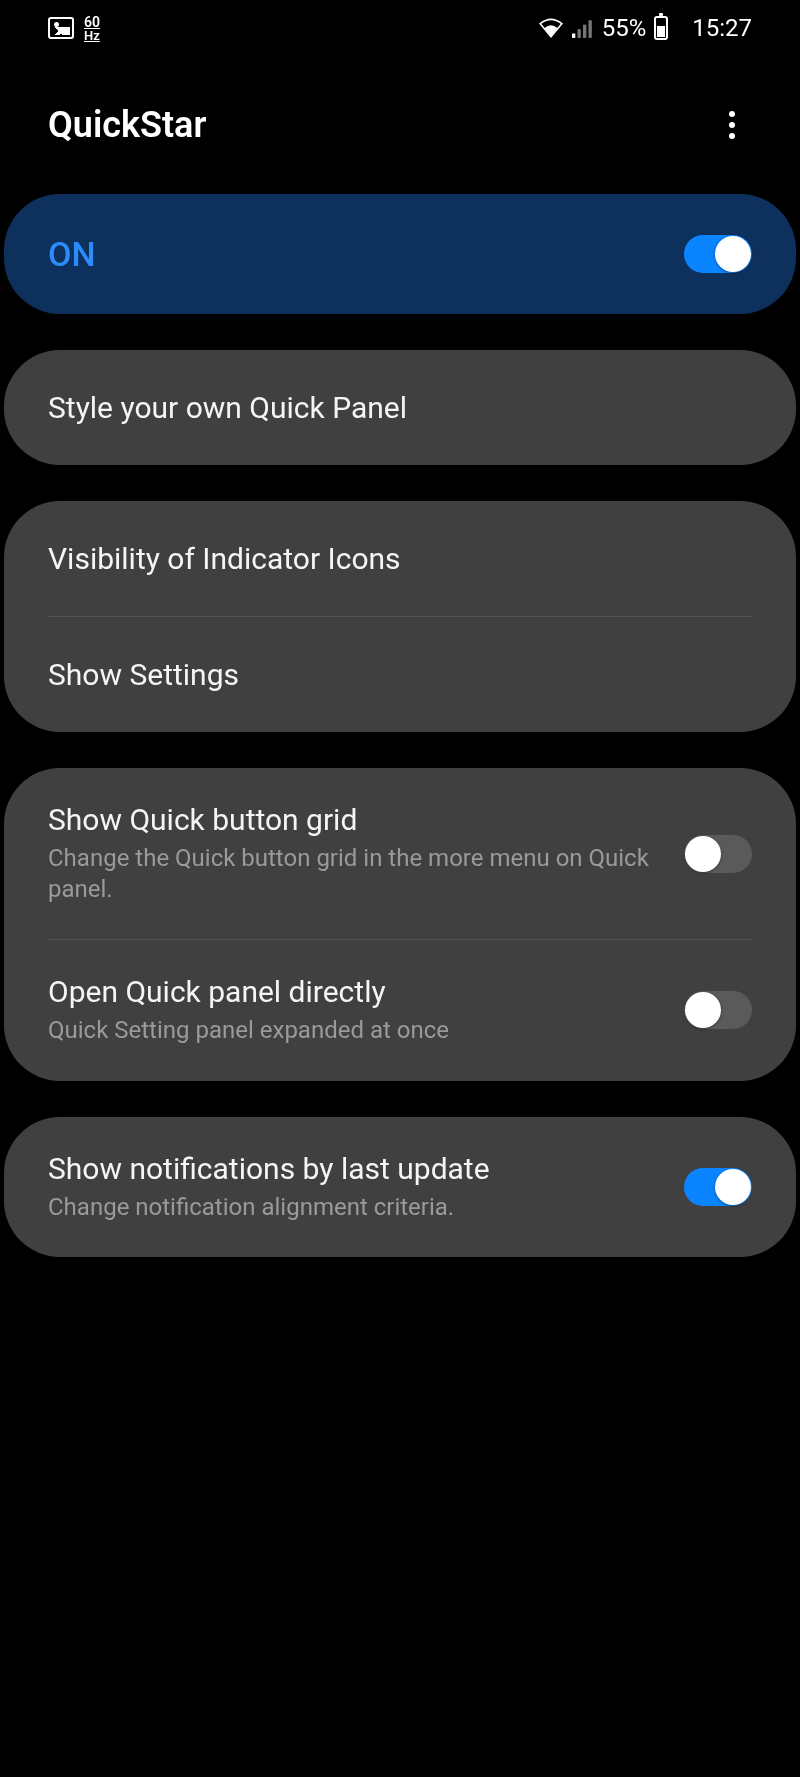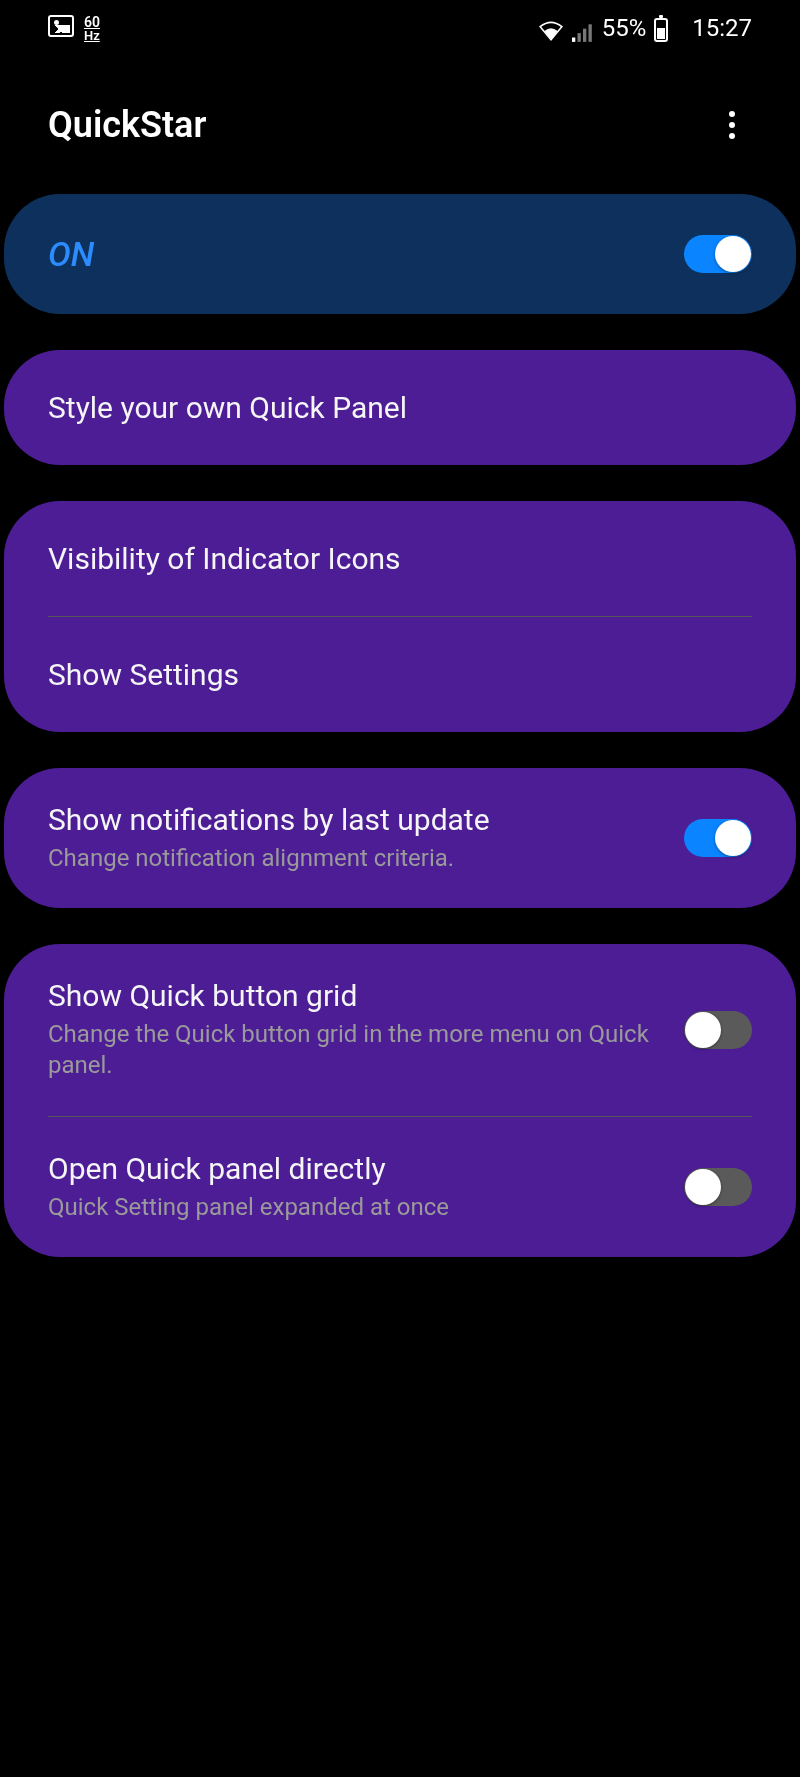--- a/index.html
+++ b/index.html
@@ -14,22 +14,22 @@
 
   
   .status-bar {
     display: flex;
     justify-content: space-between;
     align-items: center;
     padding: 14px 48px 14px 48px;
     font-size: 22px;
     font-weight: 400;
   }
-  .status-left { display: flex; gap: 10px; text-decoration: underline; }
-  .status-right { display: flex; align-items: flex-end; gap: 8px; }
+  .status-left { display: flex; align-items: center; gap: 10px; text-decoration: underline; }
+  .status-right { display: flex; align-items: center; gap: 8px; }
   .image-icon {
     width: 26px; height: 22px;
     border: 2px solid #fff; border-radius: 3px;
     position: relative;
   }
   .image-icon::before {
     content: ""; position: absolute;
     width: 5px; height: 5px; border-radius: 50%; background: #fff;
     top: 3px; left: 4px;
   }
@@ -67,35 +67,35 @@
   .more-button {
     width: 40px; height: 40px; display:flex; align-items:center; justify-content:center;
     border-radius: 50%;
   }
   .dots { display:flex; flex-direction:column; gap:5px;}
   .dots span { width:6px; height:6px; background:#fff; border-radius:50%; }
 
   
   .cards-container { display:flex; flex-direction:column; gap: 36px; padding: 0 4px; }
   .card {
-    background: #4c1d95;
+    background: #404040;
     border-radius: 56px;
   }
   .card.master {
     background: #0d315c;
   }
   .row {
     display:flex; justify-content:space-between; align-items:center;
     padding: 34px 44px;
   }
   .row.tall { padding-top: 40px; padding-bottom: 40px; }
   .row-text { display:flex; flex-direction:column; gap:6px; flex:1; padding-right:20px;}
   .row-title { font-size: 30px; font-weight: 400; color: #f5f5f5; }
   .row-sub { font-size: 24px; color: #9a9a9a; line-height:1.3;}
-  .master .row-title { color: #2b8cff; font-size: 34px; font-weight: 500; font-style: italic;}
+  .master .row-title { color: #2b8cff; font-size: 34px; font-weight: 500;}
   .divider { height:1px; background:#555; margin: 0 44px; }
 
   
   .toggle {
     width: 68px; height: 38px; border-radius: 20px; position:relative; flex-shrink:0;
   }
   .toggle .knob {
     width: 36px; height: 36px; border-radius:50%; background:#fff;
     position:absolute; top:1px;
     box-shadow: 0 1px 3px rgba(0,0,0,0.4);
@@ -180,44 +180,44 @@
     <div class="row tall">
       <div class="row-text">
         <div class="row-title">Show Settings</div>
       </div>
     </div>
   </div>
 
   <div class="card">
     <div class="row">
       <div class="row-text">
+        <div class="row-title">Show Quick button grid</div>
+        <div class="row-sub">Change the Quick button grid in the more menu on Quick panel.</div>
+      </div>
+      <div class="toggle off">
+          <div class="knob"></div>
+        </div>
+    </div>
+    <div class="divider"></div>
+    <div class="row">
+      <div class="row-text">
+        <div class="row-title">Open Quick panel directly</div>
+        <div class="row-sub">Quick Setting panel expanded at once</div>
+      </div>
+      <div class="toggle off">
+          <div class="knob"></div>
+        </div>
+    </div>
+  </div>
+
+  <div class="card">
+    <div class="row">
+      <div class="row-text">
         <div class="row-title">Show notifications by last update</div>
         <div class="row-sub">Change notification alignment criteria.</div>
       </div>
       <div class="toggle on">
           <div class="knob"></div>
         </div>
     </div>
   </div>
 
-  <div class="card">
-    <div class="row">
-      <div class="row-text">
-        <div class="row-title">Show Quick button grid</div>
-        <div class="row-sub">Change the Quick button grid in the more menu on Quick panel.</div>
-      </div>
-      <div class="toggle off">
-          <div class="knob"></div>
-        </div>
-    </div>
-    <div class="divider"></div>
-    <div class="row">
-      <div class="row-text">
-        <div class="row-title">Open Quick panel directly</div>
-        <div class="row-sub">Quick Setting panel expanded at once</div>
-      </div>
-      <div class="toggle off">
-          <div class="knob"></div>
-        </div>
-    </div>
-  </div>
-
 </div>
 
 </body></html>

